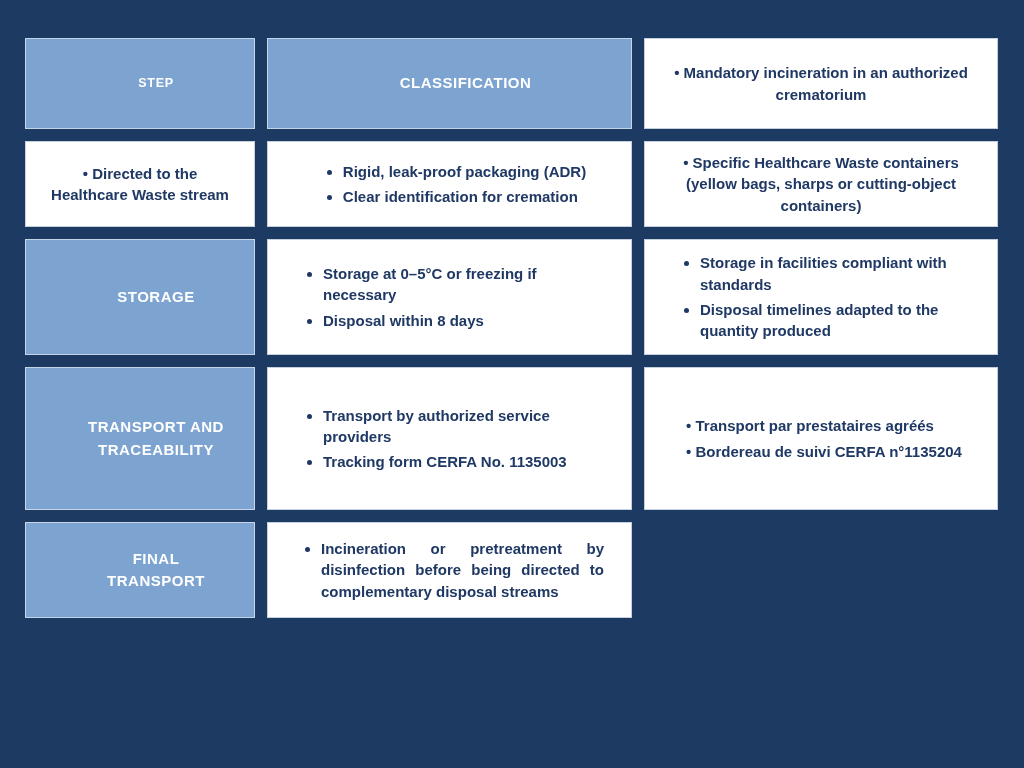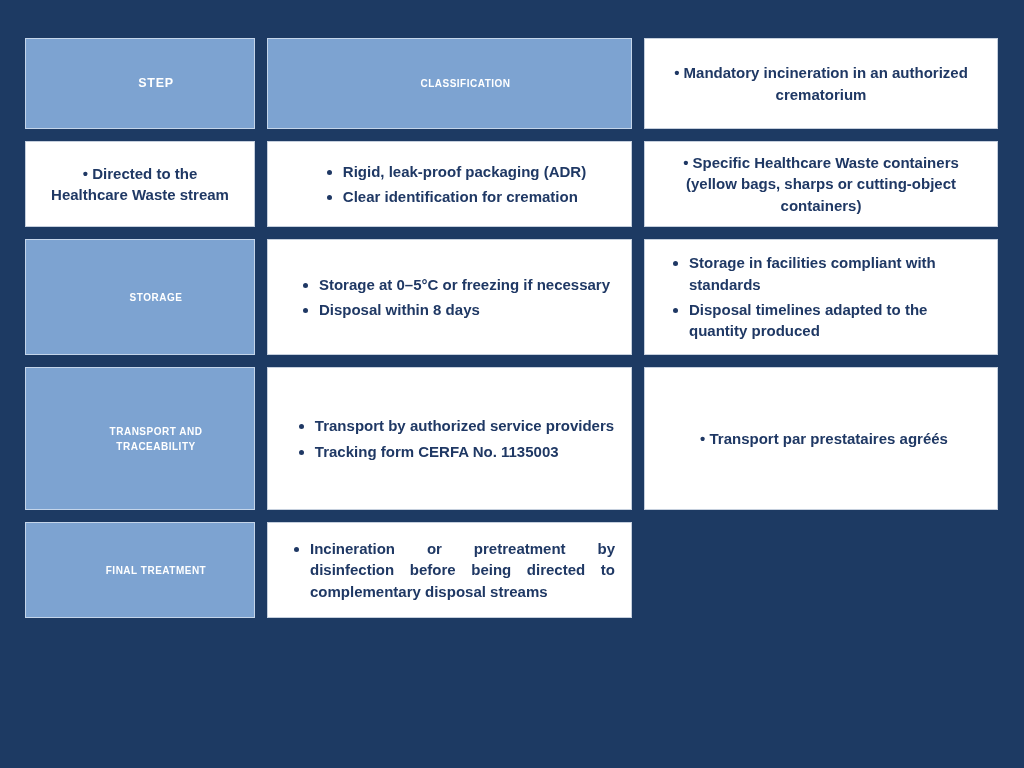--- a/index.html
+++ b/index.html
@@ -35,42 +35,42 @@
     color:#ffffff;
     text-align:center;
     font-weight:bold;
     padding-left:32px;
   }
   .header span{
     font-size:12.5px;letter-spacing:0.7px;line-height:1.35;
     padding:0 18px;display:block;
   }
   .step span{
-    font-size:10px;letter-spacing:0.5px;line-height:1.5;
+    font-size:15px;letter-spacing:0.5px;line-height:1.5;
     padding:0 30px;display:block;
   }
   .white{
     background:var(--white);
     border:1px solid var(--white-border);
     color:var(--navy);
     font-weight:bold;
     font-size:15px;
     line-height:1.42;
   }
   .bullet-center{
     margin:0;padding:0 20px;
     text-align:center;
   }
   .bullet-center::before{content:"\2022\00a0";}
   ul.bullets{
     margin:0;
     padding:0 14px 0 44px;
     text-align:left;
   }
-  ul.bullets li{margin:4px 0;}
+  ul.bullets li{margin:4px 11px;}
   ul.bullets li::marker{color:var(--navy);}
   ul.bullets.compact{
     list-style:none;
     padding:0 10px 0 16px;
   }
   ul.bullets.compact li::before{content:"\2022\00a0";}
   ul.bullets.compact li{margin:4px 0;}
   ul.bullets.justify{padding:0 16px 0 42px;}
   ul.bullets.justify li{
     text-align:justify;
@@ -128,25 +128,26 @@
     </div>
     <div class="cell white">
       <ul class="bullets">
         <li>Transport by authorized service providers</li>
         <li>Tracking form CERFA No. 1135003</li>
       </ul>
     </div>
     <div class="cell white">
       <ul class="bullets compact">
         <li>Transport par prestataires agréés</li>
+        <li>Bordereau de suivi CERFA n°1135204</li>
       </ul>
     </div>
 
     <div class="cell blue step">
-      <span>FINAL TREATMENT</span>
+      <span>FINAL TRANSPORT</span>
     </div>
     <div class="cell white">
       <ul class="bullets justify">
         <li>Incineration or pretreatment by disinfection before being directed to complementary disposal streams</li>
       </ul>
     </div>
 
   </div>
 </div>
 

